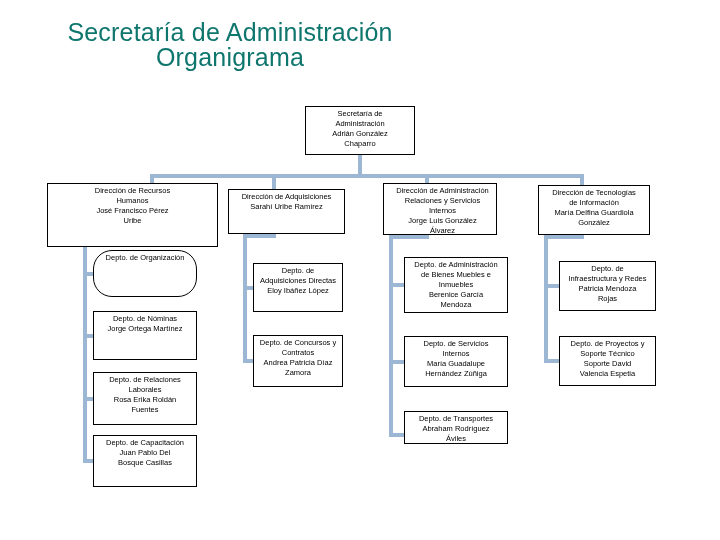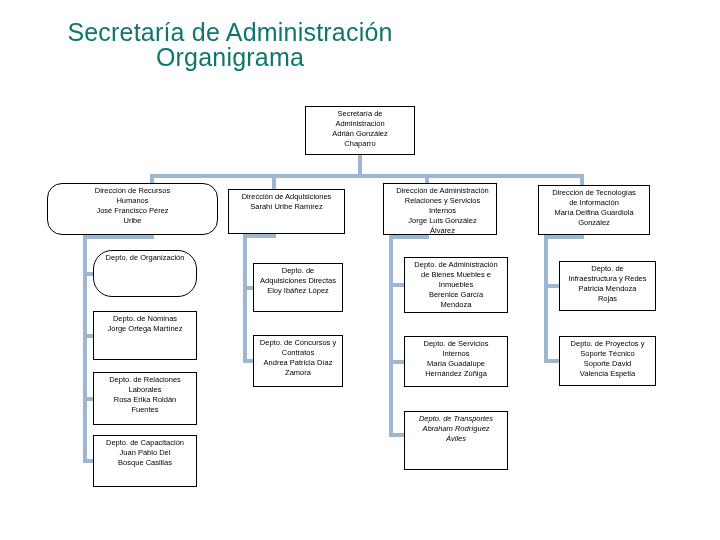--- a/index.html
+++ b/index.html
@@ -103,21 +103,21 @@
       <div class="conn conn-h" style="left: 544px; top: 284px; width: 15px;"></div>
       <div class="conn conn-h" style="left: 544px; top: 359px; width: 15px;"></div>
     </div>
   <div id="nodes">
       <div class="node" style="left: 305px; top: 106px; width: 110px; height: 49px;">
         <span class="ln">Secretaría de</span>
         <span class="ln">Administración</span>
         <span class="ln">Adrián González</span>
         <span class="ln">Chaparro</span>
       </div>
-      <div class="node" style="left: 47px; top: 183px; width: 171px; height: 52px; border-radius: 15px;">
+      <div class="node" style="left: 47px; top: 183px; width: 171px; height: 64px;">
         <span class="ln">Dirección de Recursos</span>
         <span class="ln">Humanos</span>
         <span class="ln">José Francisco Pérez</span>
         <span class="ln">Uribe</span>
       </div>
       <div class="node" style="left: 93px; top: 250px; width: 104px; height: 47px; border-radius: 19px;">
         <span class="ln">Depto. de Organización</span>
       </div>
       <div class="node" style="left: 93px; top: 311px; width: 104px; height: 49px;">
         <span class="ln">Depto. de Nóminas</span>
@@ -162,21 +162,21 @@
         <span class="ln">Inmuebles</span>
         <span class="ln">Berenice García</span>
         <span class="ln">Mendoza</span>
       </div>
       <div class="node" style="left: 404px; top: 336px; width: 104px; height: 51px;">
         <span class="ln">Depto. de Servicios</span>
         <span class="ln">Internos</span>
         <span class="ln">María Guadalupe</span>
         <span class="ln">Hernández Zúñiga</span>
       </div>
-      <div class="node" style="left: 404px; top: 411px; width: 104px; height: 59px; font-style: italic;">
+      <div class="node" style="left: 404px; top: 411px; width: 104px; height: 33px;">
         <span class="ln">Depto. de Transportes</span>
         <span class="ln">Abraham Rodríguez</span>
         <span class="ln">Áviles</span>
       </div>
       <div class="node" style="left: 538px; top: 185px; width: 112px; height: 50px;">
         <span class="ln">Dirección de Tecnologías</span>
         <span class="ln">de Información</span>
         <span class="ln">María Delfina Guardiola</span>
         <span class="ln">González</span>
       </div>

